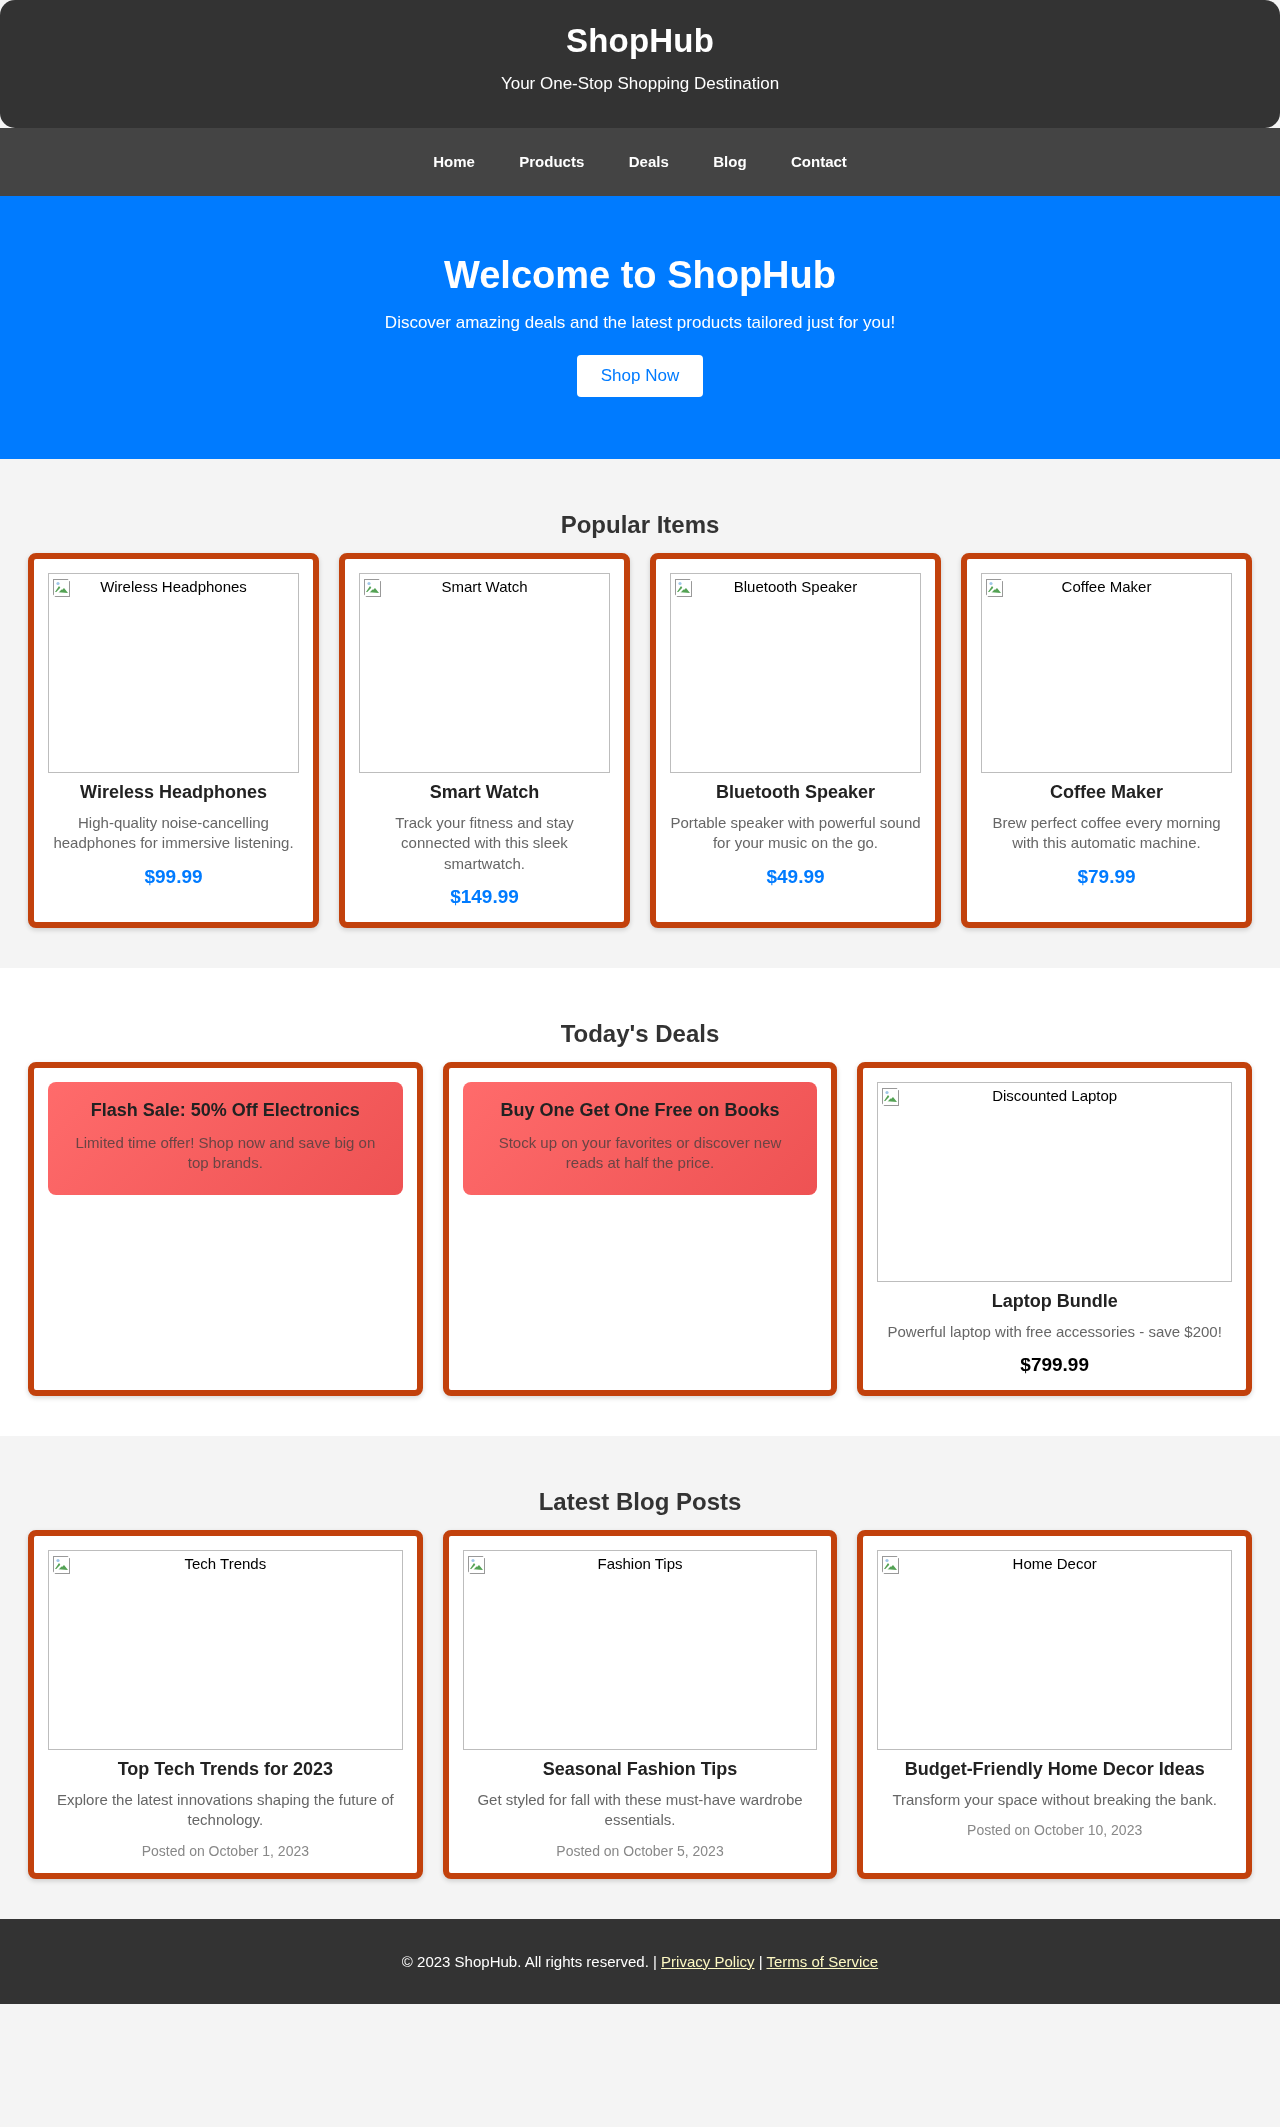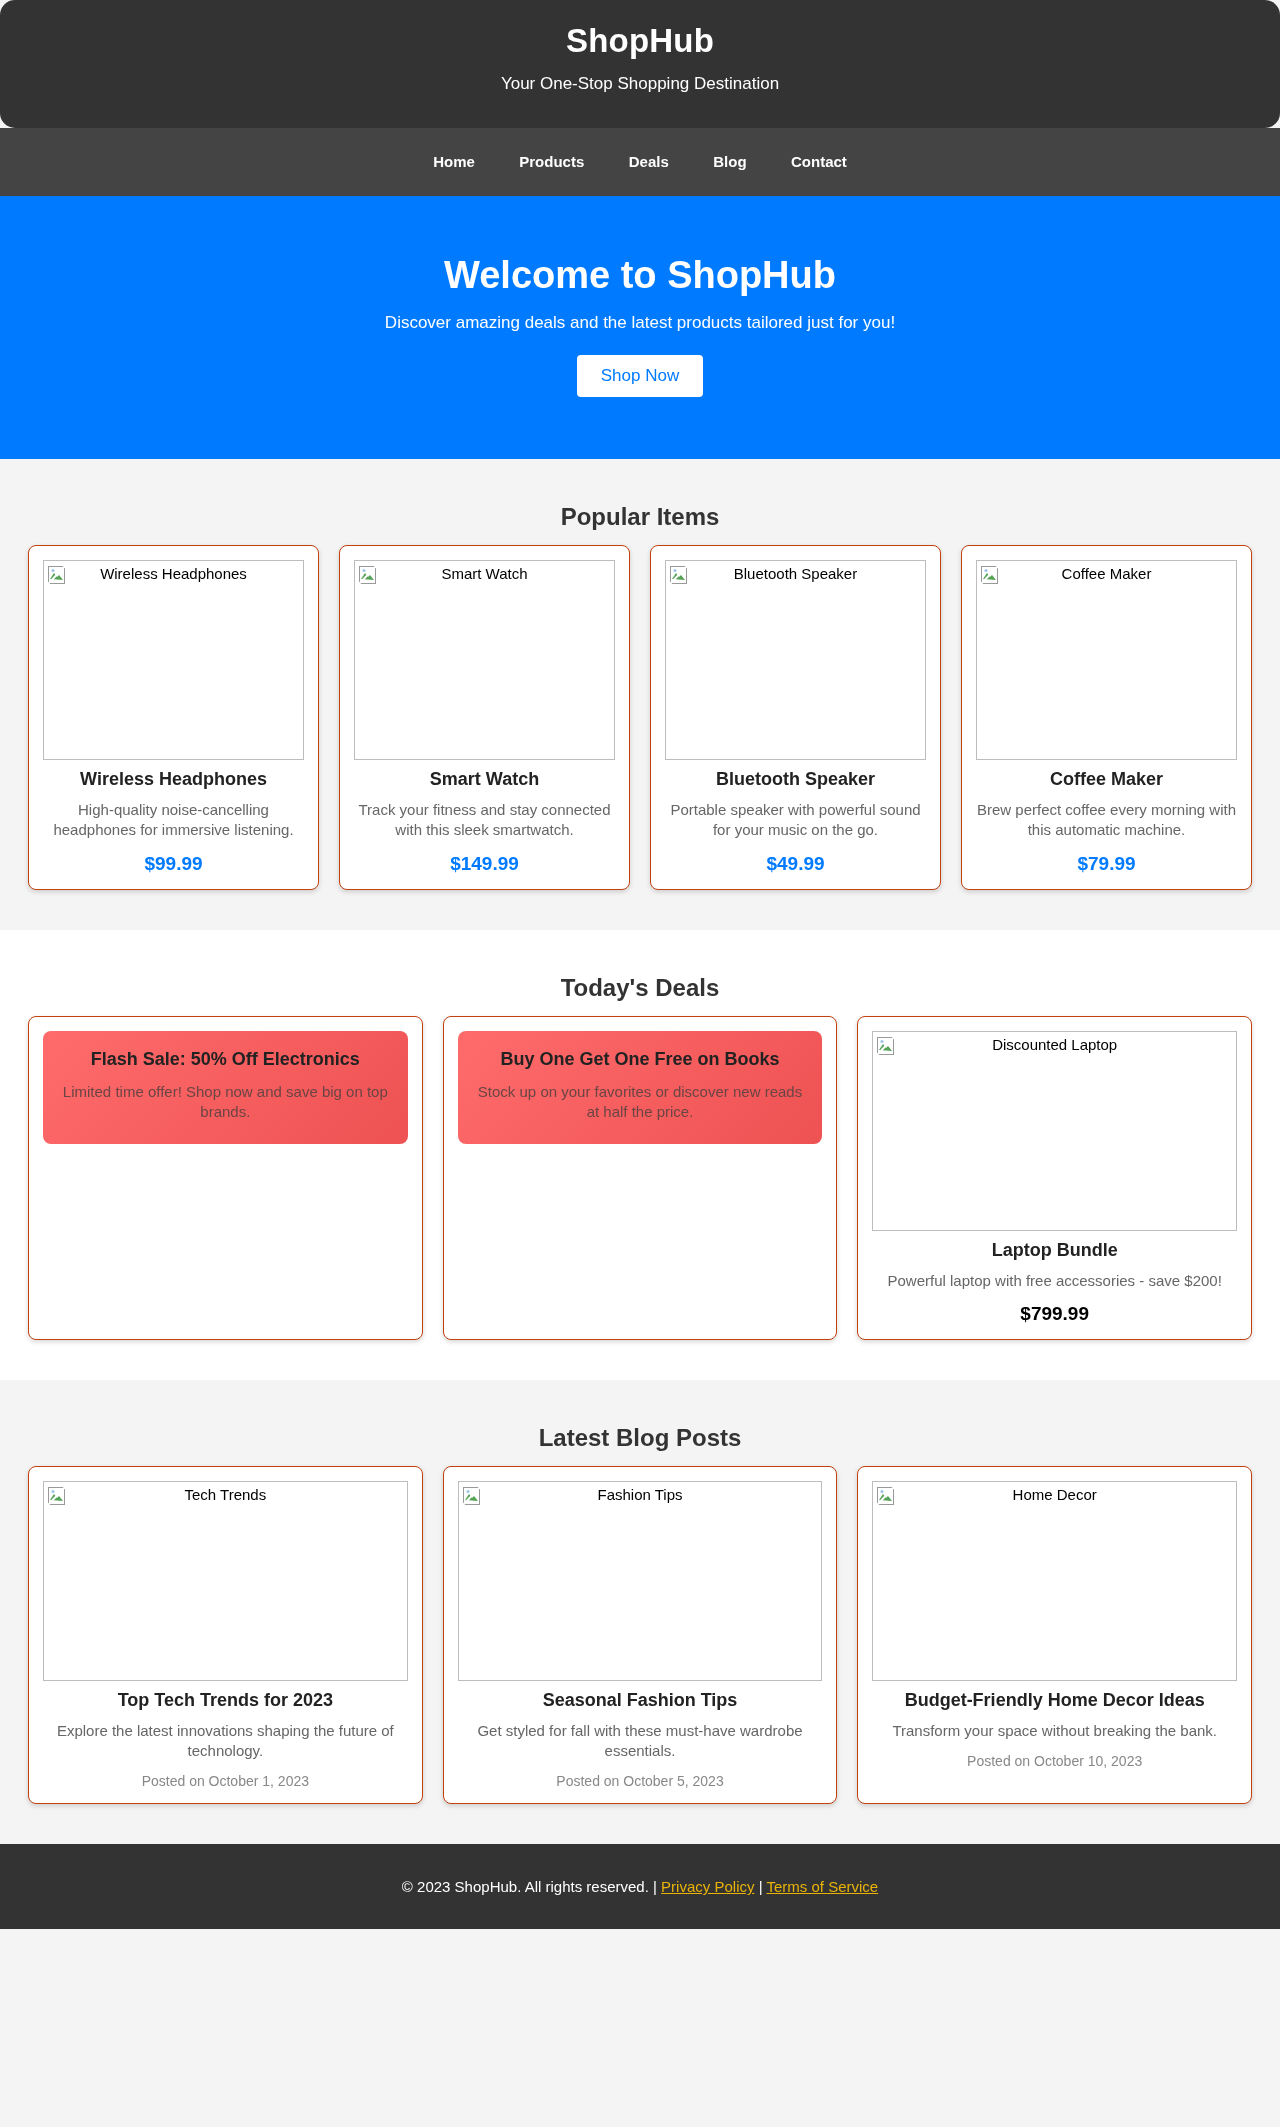--- a/index.html
+++ b/index.html
@@ -77,36 +77,36 @@
 
   
   section {
     padding: 44px 28px 40px;
   }
   .section-title {
     text-align: center;
     color: #333;
     font-size: 24px;
     font-weight: bold;
-    margin: 0 0 14px;
+    margin: 8px 0 14px;
   }
   .bg-light { background: #f4f4f4; }
   .bg-white { background: #fff; }
 
   .grid {
     display: flex;
     gap: 20px;
     align-items: stretch;
   }
   .grid > * { flex: 1 1 0; min-width: 0; }
 
   
   .card {
     background: #fff;
-    border: 1px solid #c2410c;
+    border: 6px solid #c2410c;
     border-radius: 8px;
     box-shadow: 0 2px 5px rgba(0,0,0,.16);
     padding: 14px;
     text-align: center;
   }
 
   
   .broken-img {
     position: relative;
     width: 100%;
@@ -184,21 +184,21 @@
 
   
   .site-footer {
     background: #333;
     color: #fff;
     text-align: center;
     padding: 34px 20px;
     font-size: 15px;
   }
   .site-footer a {
-    color: #eab308;
+    color: #fef9c3;
     text-decoration: underline;
   }
 </style>
 </head>
 <body>
 
 <header class="site-header">
   <h1 class="site-title">ShopHub</h1>
   <p class="site-tagline">Your One-Stop Shopping Destination</p>
 </header>

